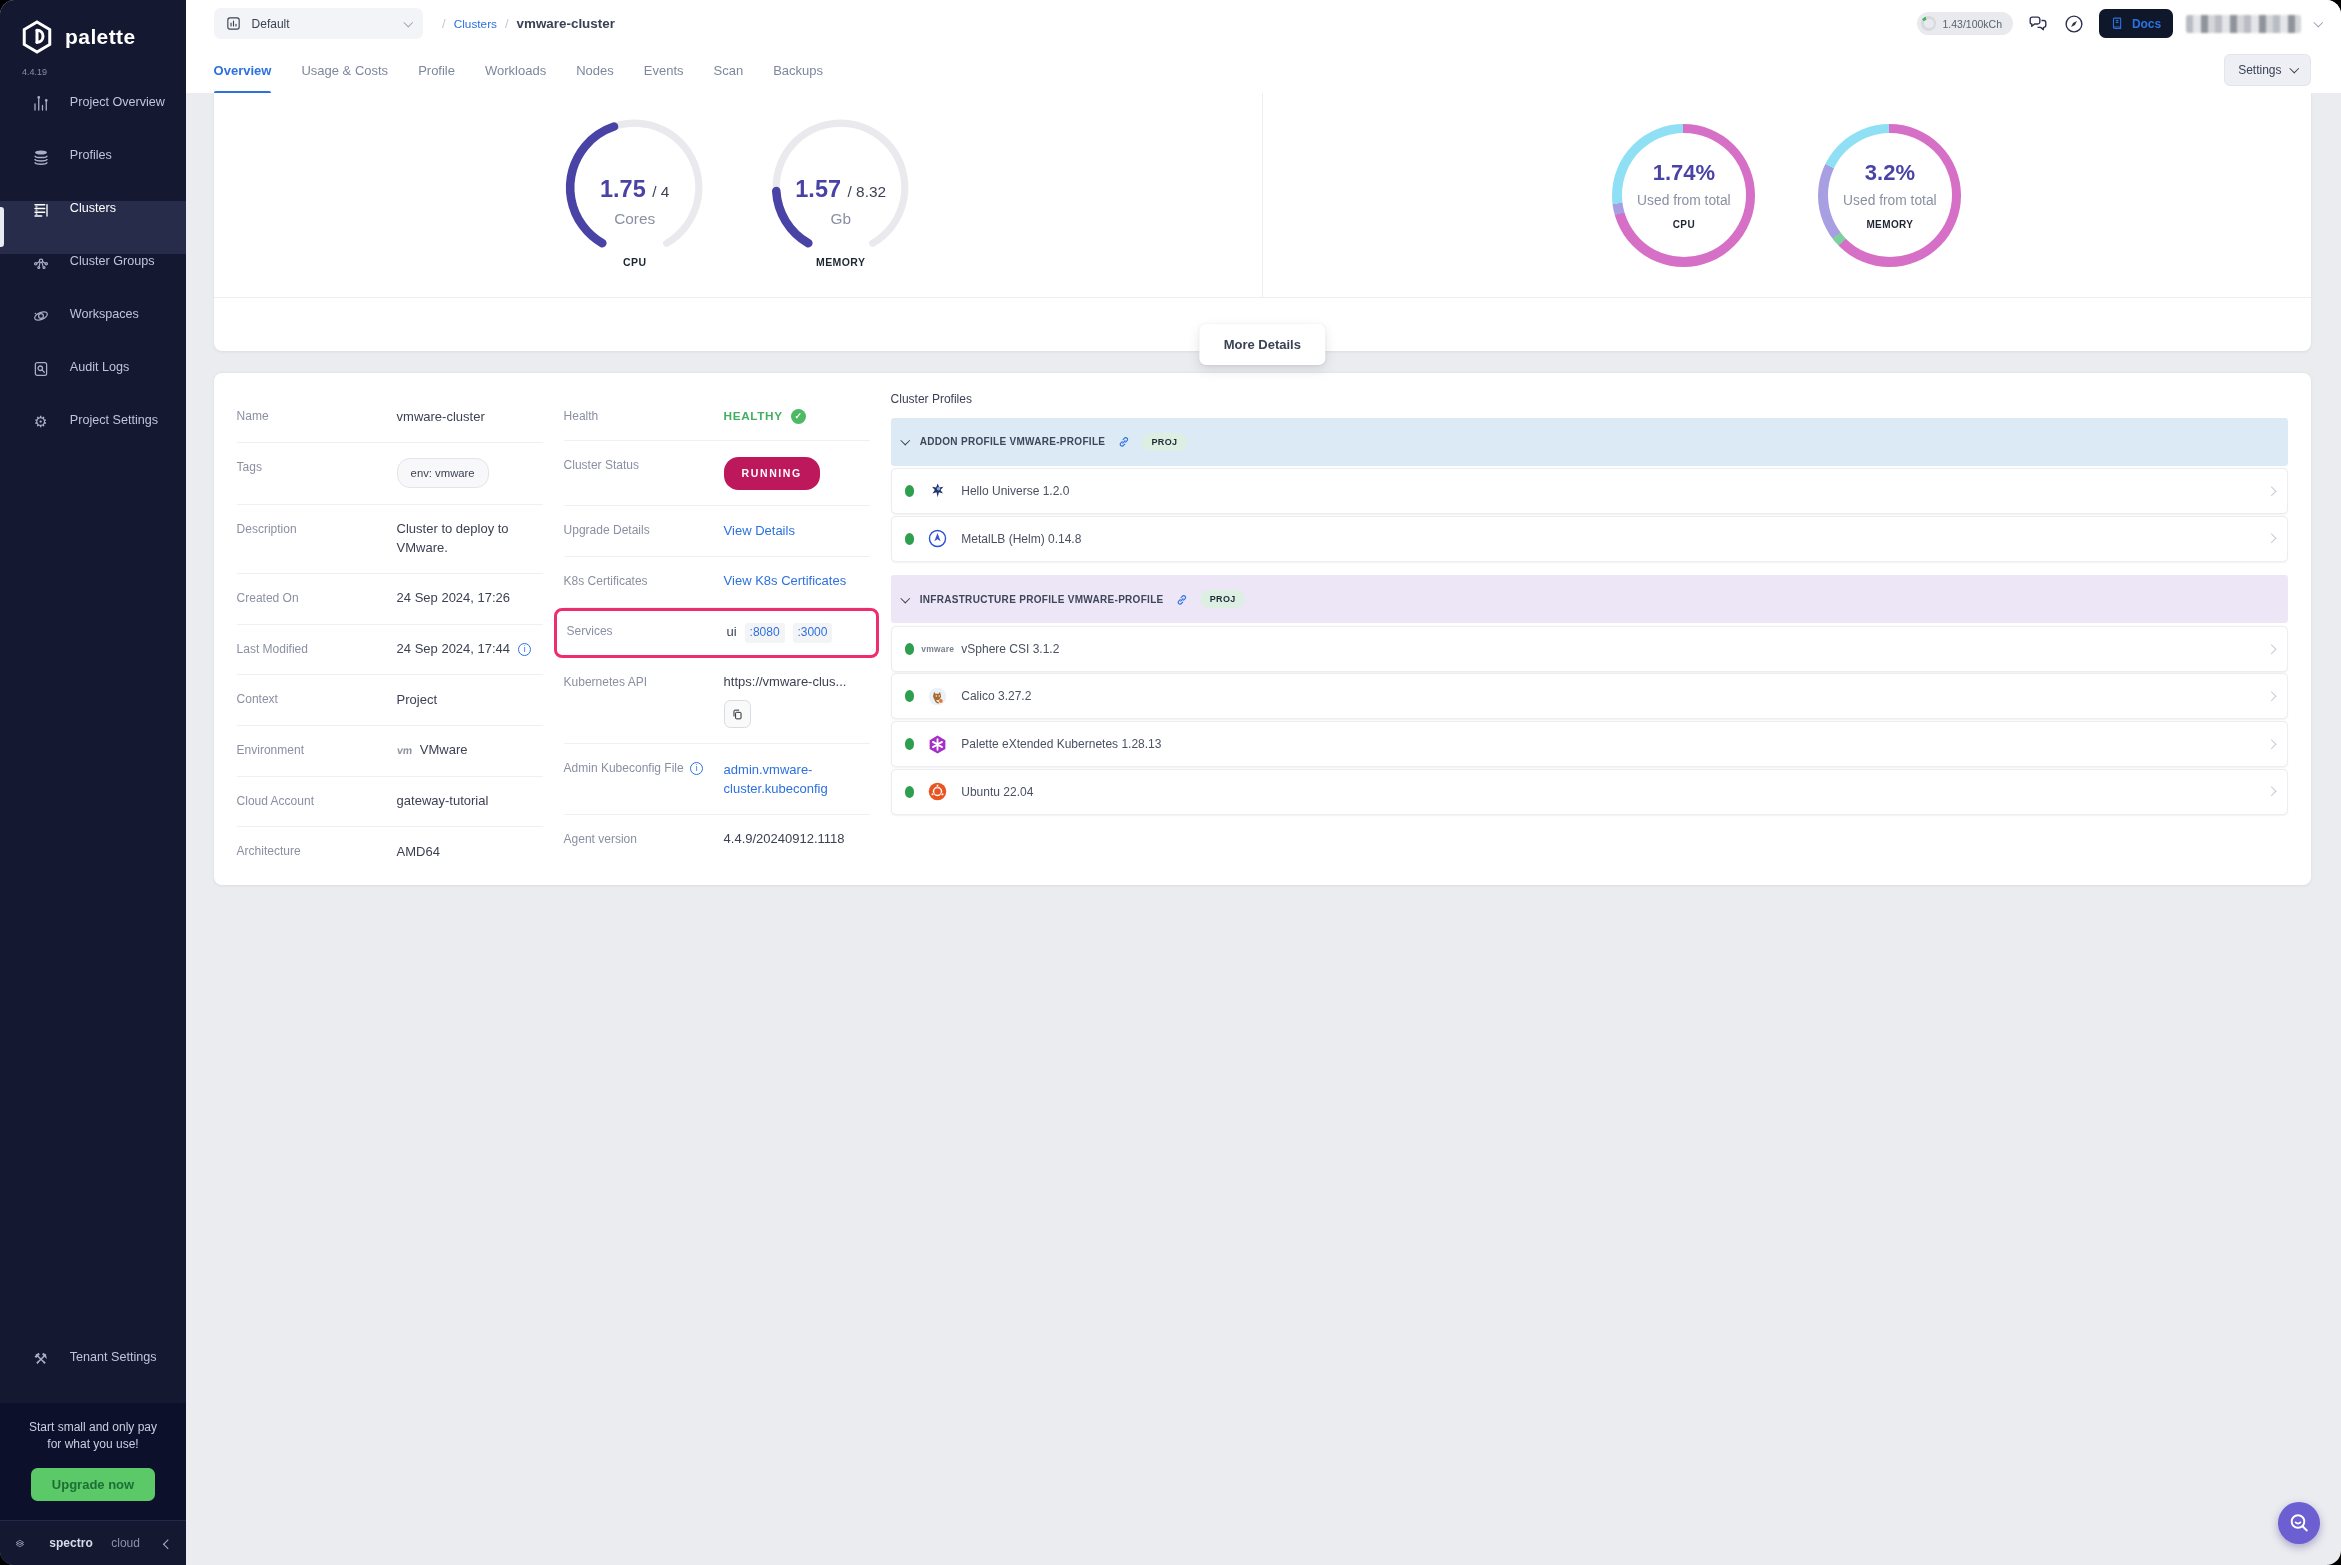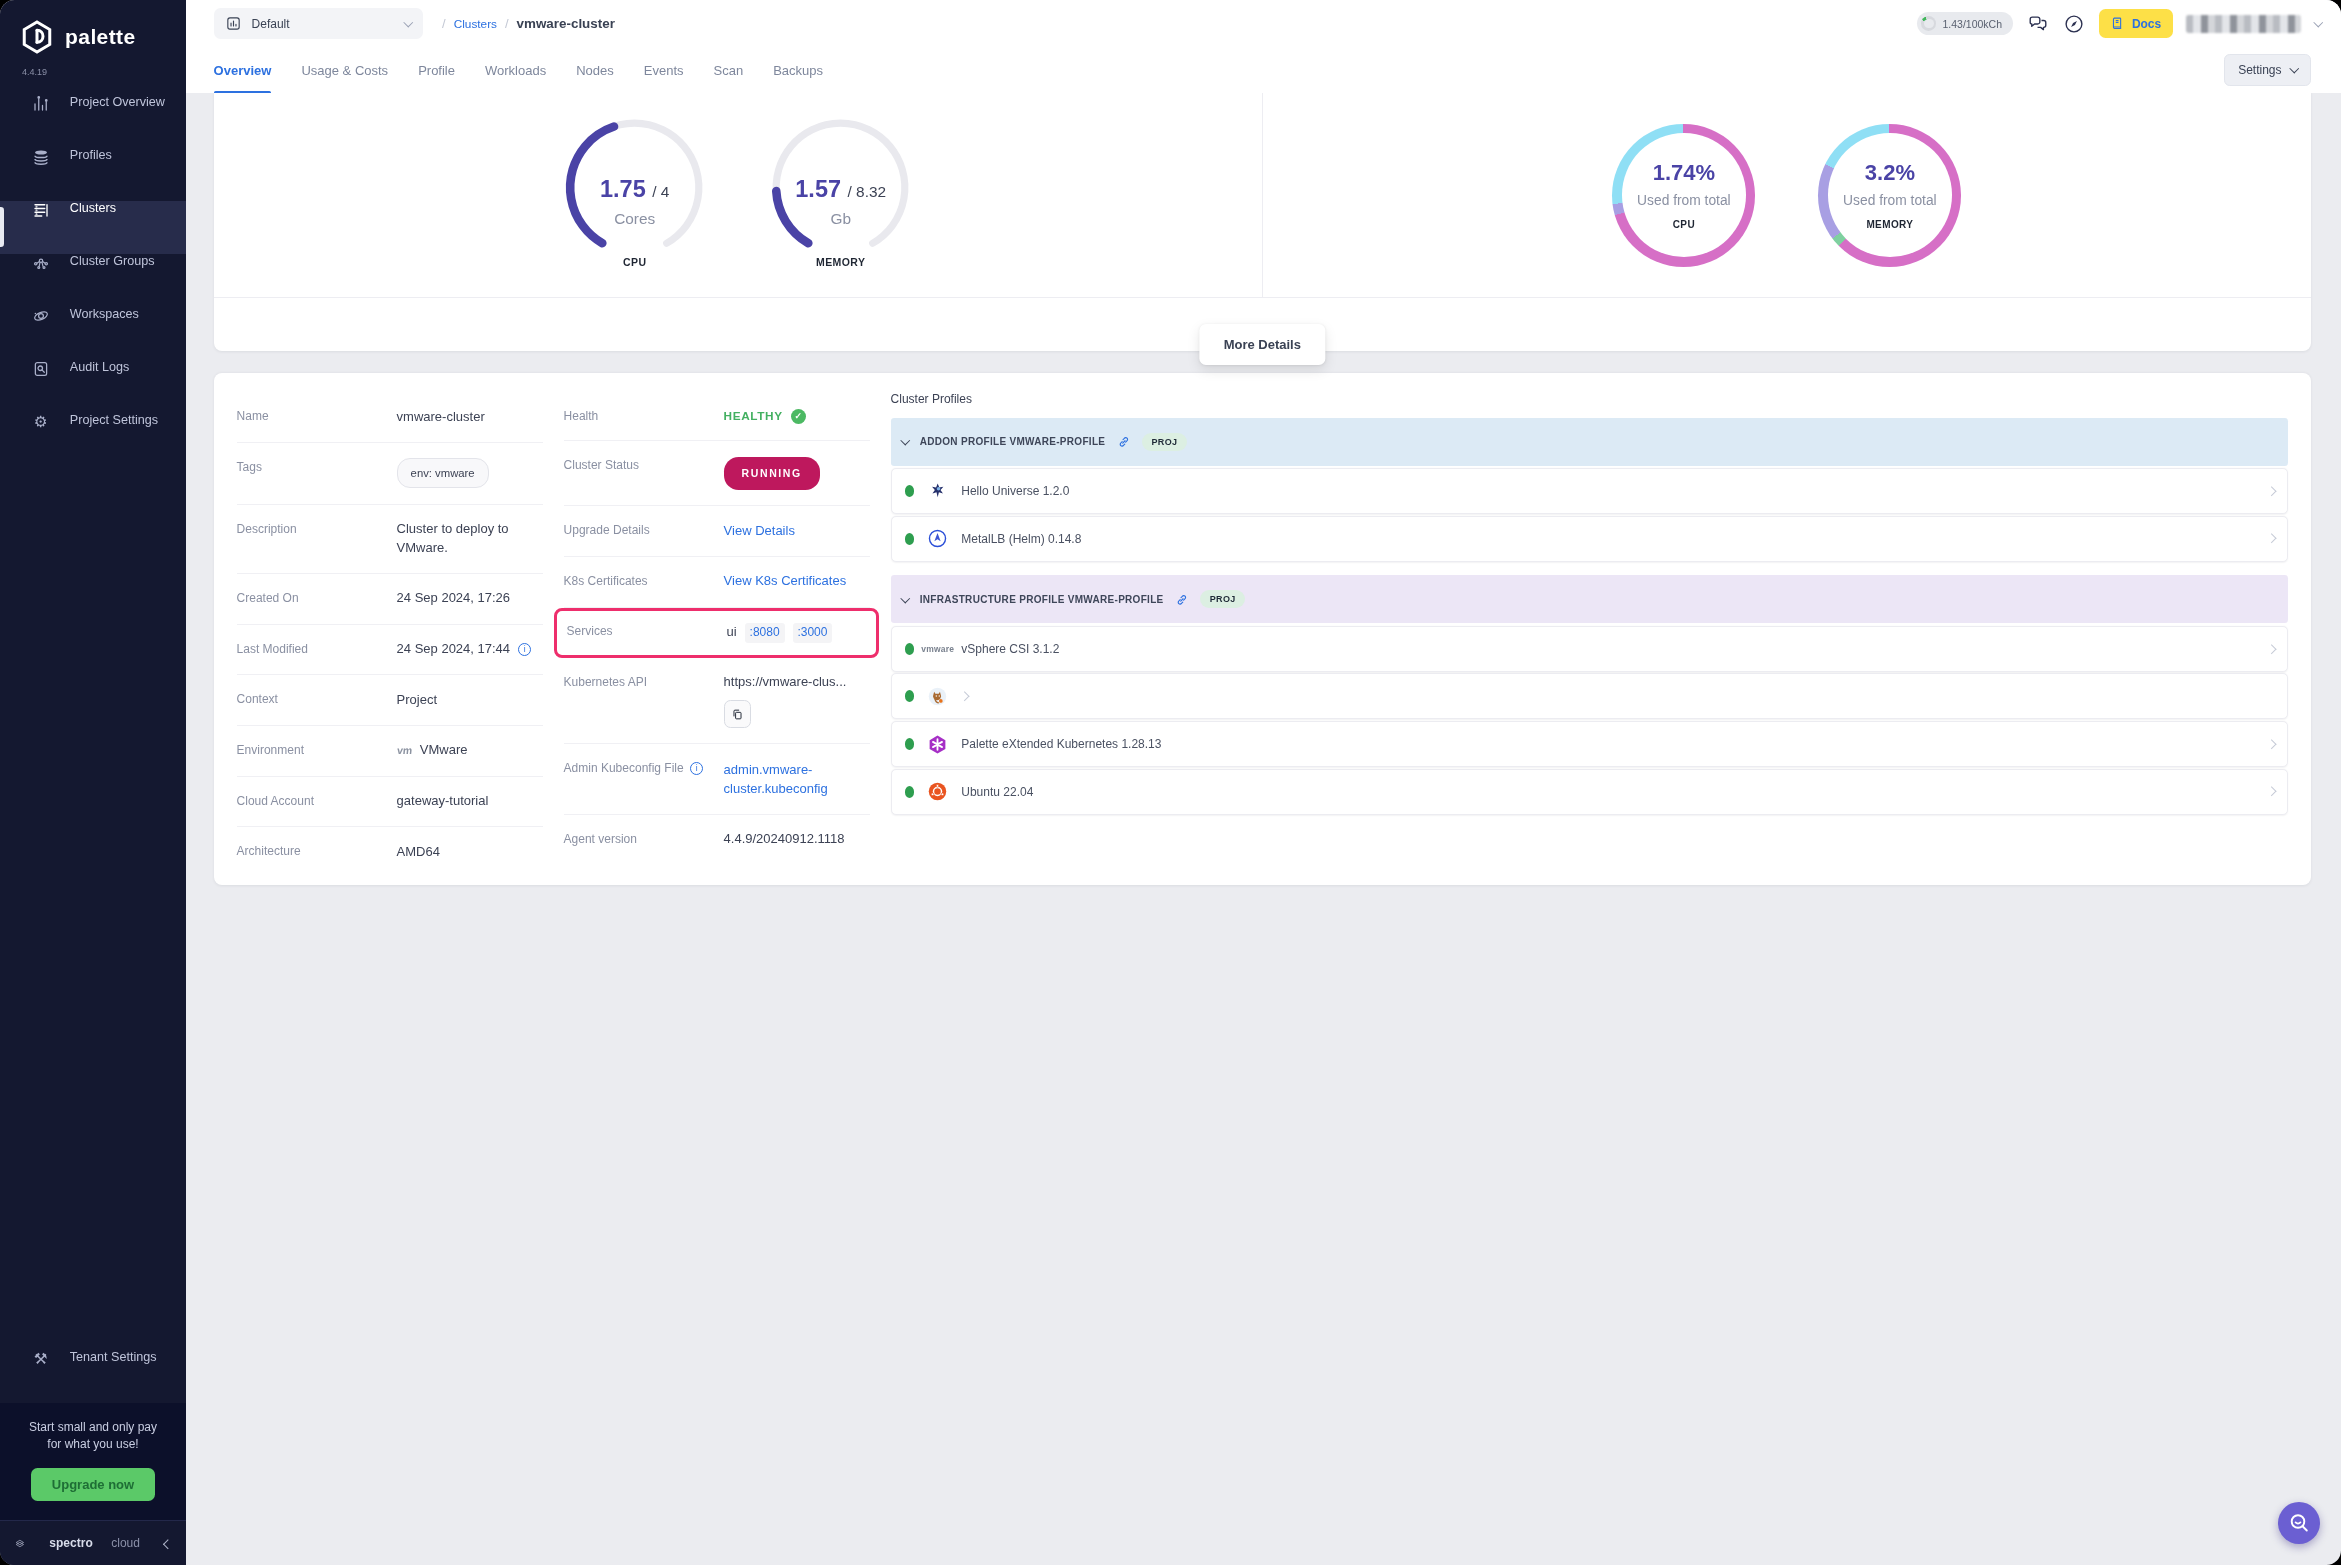--- a/index.html
+++ b/index.html
@@ -44,21 +44,21 @@
   .crumb { display:flex; align-items:center; gap:8px; margin-left:4.9px; }
   .crumb .sep { color:#C3C8D4; font-size:13px; }
   .crumb-link { color:#2D71E0; font-size:11.8px; cursor:pointer; }
   .crumb-cur { color:#3A4254; font-size:13.4px; font-weight:700; }
   .top-right { margin-left:auto; display:flex; align-items:center; gap:13.8px; }
   .usage-pill { height:23px; background:#E8EAEE; border-radius:810px; display:flex; align-items:center; gap:6.5px; padding:0 11.3px 0 4px; }
   .usage-ring { width:14.6px; height:14.6px; border-radius:50%; background:conic-gradient(from 300deg,#3FB65A 0 34deg,#D7D9DE 34deg 360deg); position:relative; }
   .usage-ring::after { content:""; position:absolute; inset:2.4px; border-radius:50%; background:#E8EAEE; }
   .usage-pill span { color:#5A6170; font-size:10.5px; }
   .icon-btn { background:none; border:none; cursor:pointer; display:flex; padding:0; }
-  .docs-btn { display:flex; align-items:center; gap:7.3px; background:#fde047; border:none; border-radius:6.5px; padding:7.3px 11.3px; color:#2D71E0; font-size:12px; font-weight:600; cursor:pointer; font-family:inherit; }
+  .docs-btn { display:flex; align-items:center; gap:7.3px; background:#0f172a; border:none; border-radius:6.5px; padding:7.3px 11.3px; color:#2D71E0; font-size:12px; font-weight:600; cursor:pointer; font-family:inherit; }
   .user-redact { width:115px; height:18px; border-radius:2.4px; background:repeating-linear-gradient(90deg,#b9bcc2 0 7.3px,#e3e5e9 7.3px 14.6px,#8f939b 14.6px 22px,#d4d6da 22px 29px); filter:blur(1.2px); }
   .tabsbar { height:46px; display:flex; align-items:center; gap:30px; padding:0 27.6px; position:relative; }
   .tab { font-size:13px; color:#7E879C; cursor:pointer; height:100%; display:flex; align-items:center; position:relative; }
   .tab.active { color:#2D71E0; font-weight:600; }
   .tab.active::after { content:""; position:absolute; left:0; right:0; bottom:0; height:2.4px; background:#2D71E0; border-radius:1.6px 1.6px 0 0; }
   .settings-btn { position:absolute; right:30px; top:7.3px; display:flex; align-items:center; gap:9px; background:#EDEFF4; border:0.8px solid #E2E5EC; border-radius:5.7px; padding:8px 13px; font-size:12px; color:#3A4254; cursor:pointer; font-family:inherit; }
 
   .content { flex:1; padding:0 30px 0 27.6px; overflow:hidden; }
   .card { background:#fff; border-radius:8px; box-shadow:0 0.8px 3.2px rgba(16,24,40,.07); }
 
@@ -509,20 +509,21 @@
               <span class="cp-ic">
                 <svg width="21" height="21" viewBox="0 0 24 24">
                     <circle cx="12" cy="12" r="10" fill="#EAF1F8"></circle>
                     <path d="M8.2 6.5 9.6 8.8h3.8l1.4-2.3.8 3a4.6 4.6 0 1 1-8.2 0z" fill="#A96A32"></path>
                     <circle cx="10.6" cy="11.4" r=".8" fill="#fff"></circle>
                     <circle cx="14" cy="11.4" r=".8" fill="#fff"></circle>
                     <circle cx="15.8" cy="17" r="2.1" fill="#E8731A"></circle>
                     <path d="M9 14.5c1 4 2.5 5 4.5 4.5" stroke="#A96A32" stroke-width="1.6" fill="none"></path>
                   </svg>
               </span>
+              <span class="cp-name">Calico 3.27.2</span>
               <i class="chev right lite"></i>
             </div>
             <div class="cp-item">
               <span class="gdot"></span>
               <span class="cp-ic">
                 <svg width="21" height="21" viewBox="0 0 24 24">
                     <path d="M12 1.8 21 7v10l-9 5.2L3 17V7z" fill="#A62FC6"></path>
                     <path d="M12 6v12M6.8 9l10.4 6M17.2 9 6.8 15" stroke="#fff" stroke-width="2.1" stroke-linecap="round"></path>
                   </svg>
               </span>

